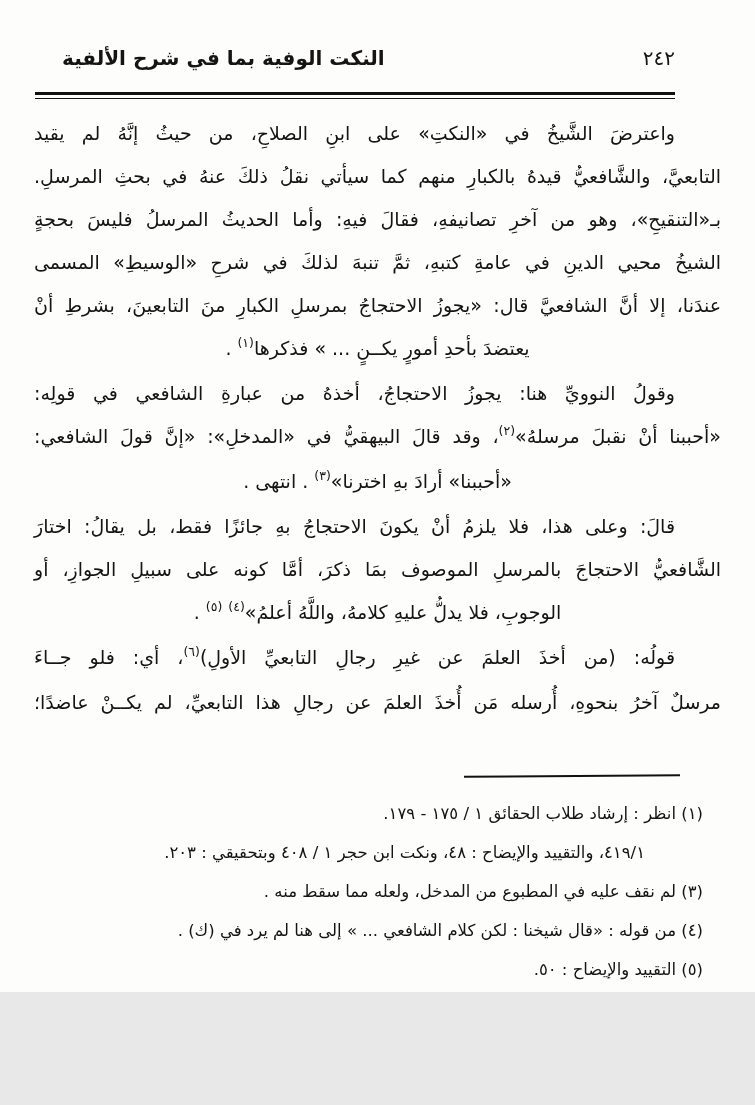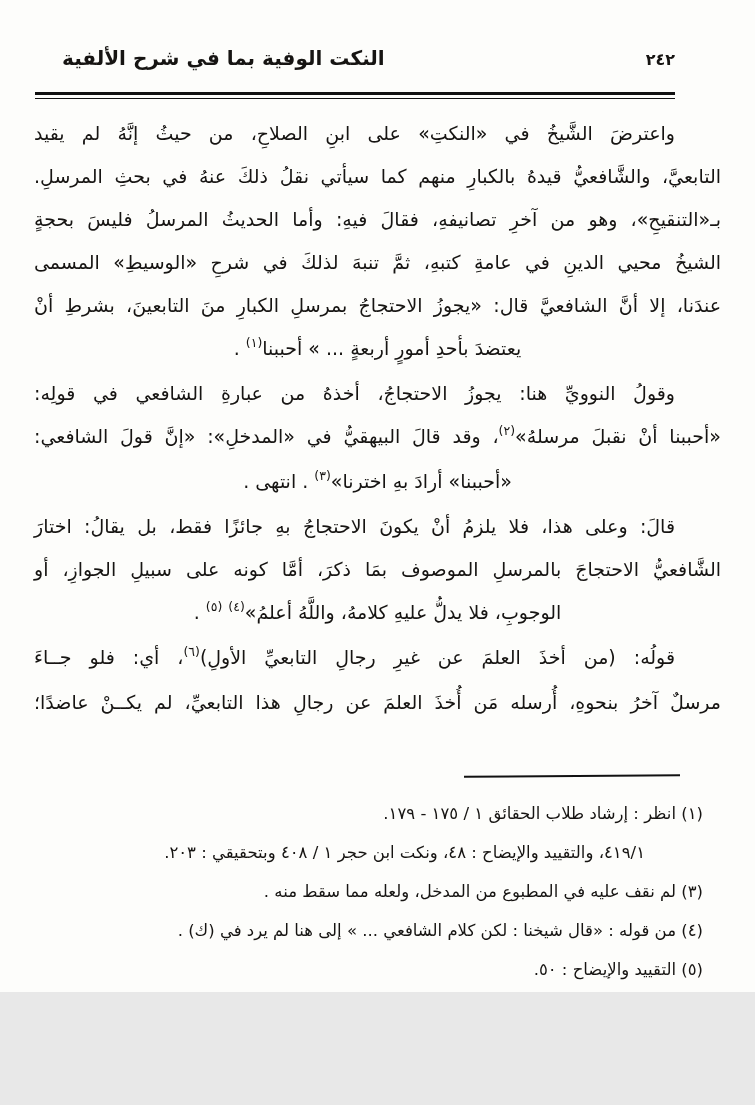--- a/index.html
+++ b/index.html
@@ -14,21 +14,21 @@
   }
   .header{
     position:absolute;top:46px;left:62px;right:80px;
     display:flex;justify-content:space-between;align-items:baseline;
   }
   .book-title{
     font-weight:bold;font-size:20px;direction:rtl;
     letter-spacing:0;
   }
   .page-number{
-    font-size:16px;font-weight:bold;direction:rtl;
+    font-size:20px;font-weight:normal;direction:rtl;
   }
   .header-rule{
     position:absolute;top:92px;left:35px;width:640px;height:8px;
   }
   .header-rule .thick{height:3px;background:#111;}
   .header-rule .thin{height:1px;background:#111;margin-top:3px;}
   .body-text{
     position:absolute;top:112px;right:34px;left:34px;
     direction:rtl;font-size:19px;line-height:43px;
   }
@@ -67,21 +67,21 @@
     <div class="thick"></div>
     <div class="thin"></div>
   </div>
 
   <div class="body-text">
       <div class="line v-indent"><span>واعترضَ الشَّيخُ في «النكتِ» على ابنِ الصلاحِ، من حيثُ إنَّهُ لم يقيد</span></div>
       <div class="line v-full"><span>التابعيَّ، والشَّافعيُّ قيدهُ بالكبارِ منهم كما سيأتي نقلُ ذلكَ عنهُ في بحثِ المرسلِ.</span></div>
       <div class="line v-full"><span>بـ«التنقيحِ»، وهو من آخرِ تصانيفهِ، فقالَ فيهِ: وأما الحديثُ المرسلُ فليسَ بحجةٍ</span></div>
       <div class="line v-full"><span>الشيخُ محيي الدينِ في عامةِ كتبهِ، ثمَّ تنبهَ لذلكَ في شرحِ «الوسيطِ» المسمى</span></div>
       <div class="line v-full"><span>عندَنا، إلا أنَّ الشافعيَّ قال: «يجوزُ الاحتجاجُ بمرسلِ الكبارِ منَ التابعينَ، بشرطِ أنْ</span></div>
-      <div class="line v-center"><span>يعتضدَ بأحدِ أمورٍ أربعةٍ ... » أحببنا</span><span class="sup">(١)</span><span> .</span></div>
+      <div class="line v-center"><span>يعتضدَ بأحدِ أمورٍ يكــنٍ ... » فذكرها</span><span class="sup">(١)</span><span> .</span></div>
       <div class="line v-indent"><span>وقولُ النوويِّ هنا: يجوزُ الاحتجاجُ، أخذهُ من عبارةِ الشافعي في قولِه:</span></div>
       <div class="line v-full"><span>«أحببنا أنْ نقبلَ مرسلهُ»</span><span class="sup">(٢)</span><span>، وقد قالَ البيهقيُّ في «المدخلِ»: «إنَّ قولَ الشافعي:</span></div>
       <div class="line v-center"><span>«أحببنا» أرادَ بهِ اخترنا»</span><span class="sup">(٣)</span><span> . انتهى .</span></div>
       <div class="line v-indent"><span>قالَ: وعلى هذا، فلا يلزمُ أنْ يكونَ الاحتجاجُ بهِ جائزًا فقط، بل يقالُ: اختارَ</span></div>
       <div class="line v-full"><span>الشَّافعيُّ الاحتجاجَ بالمرسلِ الموصوف بمَا ذكرَ، أمَّا كونه على سبيلِ الجوازِ، أو</span></div>
       <div class="line v-center"><span>الوجوبِ، فلا يدلُّ عليهِ كلامهُ، واللَّهُ أعلمُ»</span><span class="sup">(٤)</span><span> </span><span class="sup">(٥)</span><span> .</span></div>
       <div class="line v-indent"><span class="b">قولُه: (من أخذَ العلمَ عن غيرِ رجالِ التابعيِّ الأولِ)</span><span class="sup">(٦)</span><span>، أي: فلو جــاءَ</span></div>
       <div class="line v-full"><span>مرسلٌ آخرُ بنحوهِ، أُرسله مَن أُخذَ العلمَ عن رجالِ هذا التابعيِّ، لم يكــنْ عاضدًا؛</span></div>
     </div>
 

